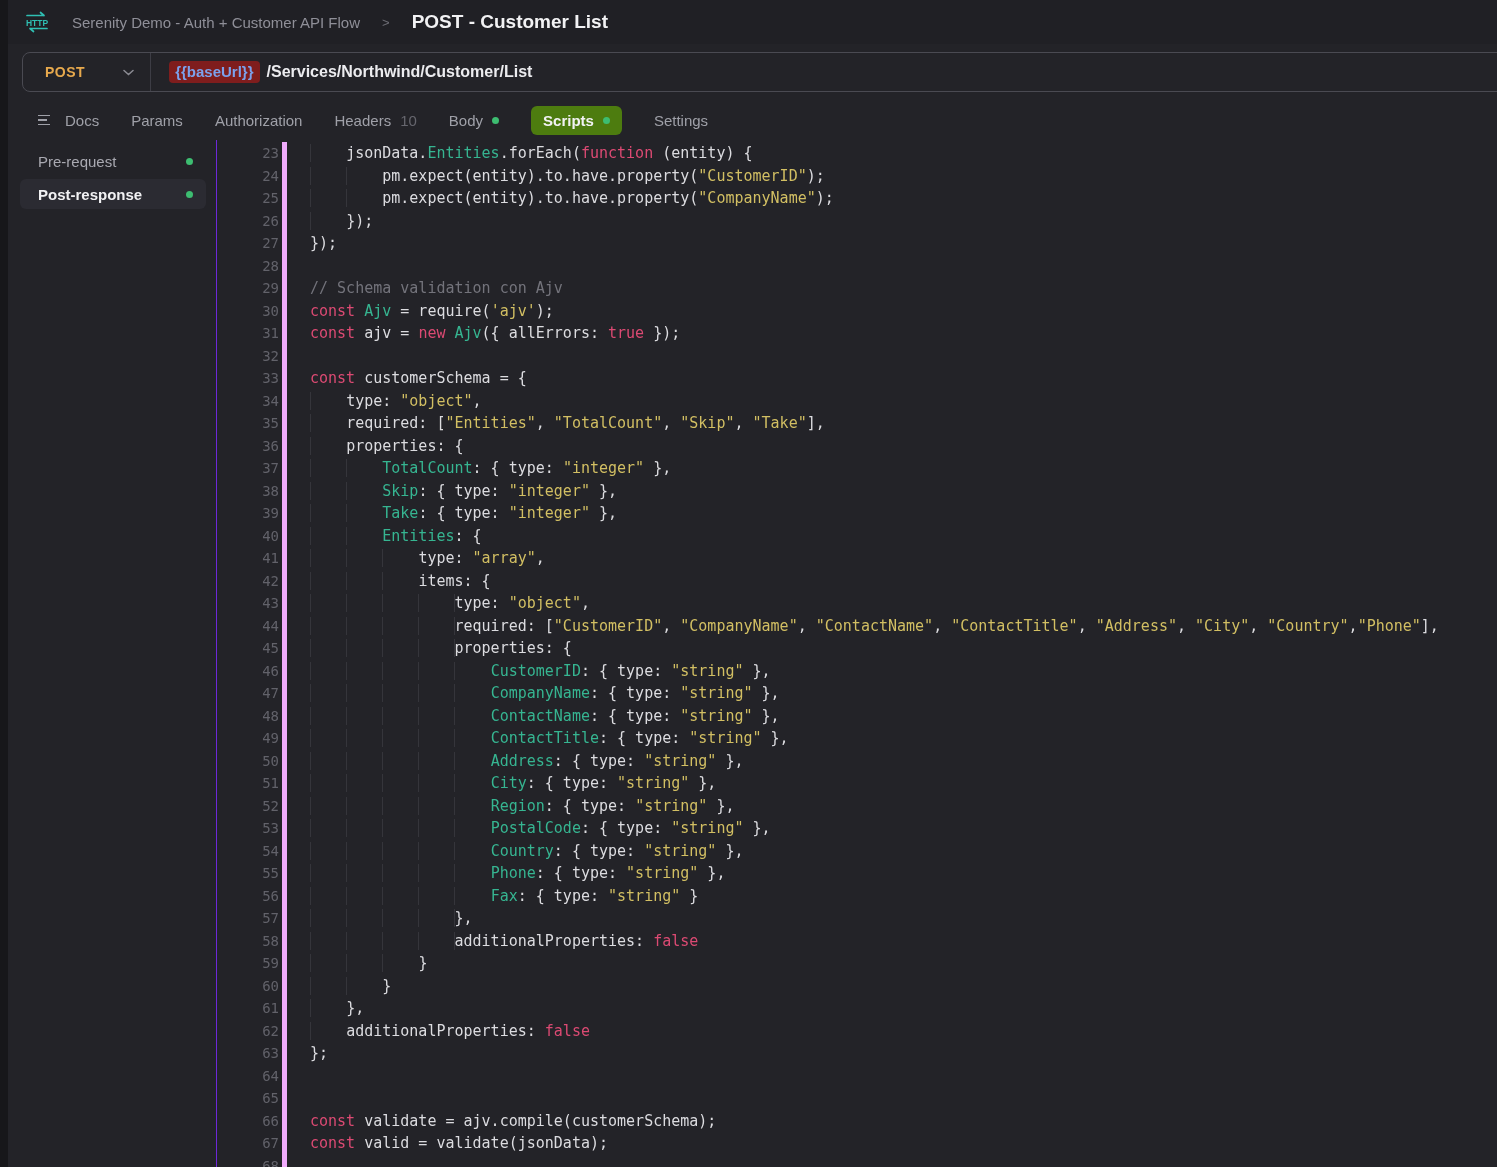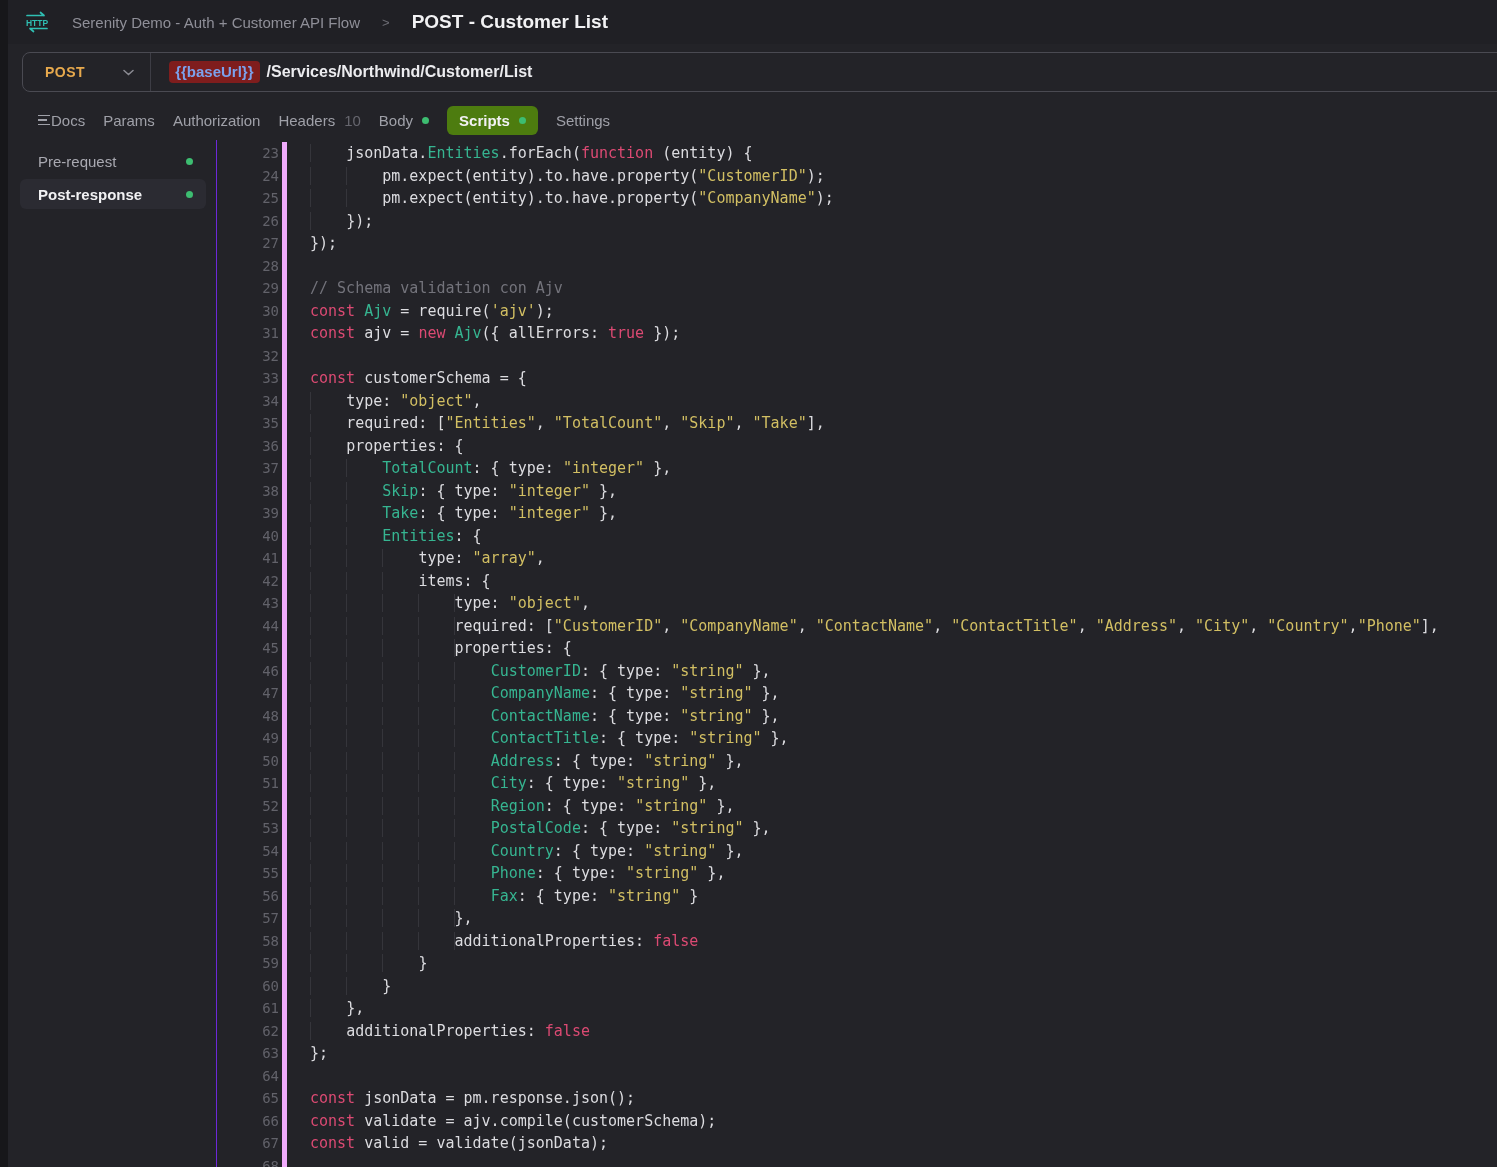--- a/index.html
+++ b/index.html
@@ -40,21 +40,21 @@
   .url-field { display:flex; align-items:center; gap:7px; padding-left:18px; flex:1; min-width:0; }
   .var-chip {
     background:#7f1d1d; color:#7ba1ec; font-size:15px; font-weight:600;
     padding:2px 6px 3px; border-radius:4px; white-space:nowrap;
   }
   .url-path { color:#ececef; font-size:16px; font-weight:600; white-space:nowrap; }
 
   
   .tabs {
     height:40px; flex:none; display:flex; align-items:center;
-    gap:18px; padding-left:30px; font-size:15px; color:#9fa0a8;
+    gap:32px; padding-left:30px; font-size:15px; color:#9fa0a8;
   }
   .tab { display:flex; align-items:center; gap:9px; cursor:pointer; white-space:nowrap; }
   .tab .count { color:#66666e; }
   .dot { width:7px; height:7px; border-radius:50%; background:#3dbd71; flex:none; }
   .tab.active {
     background:#4d7c0f; color:#f2f2f4; font-weight:600;
     padding:6px 12px; border-radius:6px;
   }
   .docs-icon { display:flex; flex-direction:column; gap:3px; margin-right:-17px; }
   .docs-icon i { display:block; height:1.5px; background:#9fa0a8; }
@@ -215,21 +215,21 @@
           <div class="crow"><span class="gut">55</span><span class="ct"><span class="tk-i">                    </span><span class="tk-t">Phone</span><span class="tk-d">: { type: </span><span class="tk-s">"string"</span><span class="tk-d"> },</span></span></div>
           <div class="crow"><span class="gut">56</span><span class="ct"><span class="tk-i">                    </span><span class="tk-t">Fax</span><span class="tk-d">: { type: </span><span class="tk-s">"string"</span><span class="tk-d"> }</span></span></div>
           <div class="crow"><span class="gut">57</span><span class="ct"><span class="tk-i">                </span><span class="tk-d">},</span></span></div>
           <div class="crow"><span class="gut">58</span><span class="ct"><span class="tk-i">                </span><span class="tk-d">additionalProperties: </span><span class="tk-k">false</span></span></div>
           <div class="crow"><span class="gut">59</span><span class="ct"><span class="tk-i">            </span><span class="tk-d">}</span></span></div>
           <div class="crow"><span class="gut">60</span><span class="ct"><span class="tk-i">        </span><span class="tk-d">}</span></span></div>
           <div class="crow"><span class="gut">61</span><span class="ct"><span class="tk-i">    </span><span class="tk-d">},</span></span></div>
           <div class="crow"><span class="gut">62</span><span class="ct"><span class="tk-i">    </span><span class="tk-d">additionalProperties: </span><span class="tk-k">false</span></span></div>
           <div class="crow"><span class="gut">63</span><span class="ct"><span class="tk-d">};</span></span></div>
           <div class="crow"><span class="gut">64</span><span class="ct"></span></div>
-          <div class="crow"><span class="gut">65</span><span class="ct"><span class="tk-k">const</span><span class="tk-d"> jsonData = pm.response.json();</span></span></div>
+          <div class="crow"><span class="gut">65</span></div>
           <div class="crow"><span class="gut">66</span><span class="ct"><span class="tk-k">const</span><span class="tk-d"> validate = ajv.compile(customerSchema);</span></span></div>
           <div class="crow"><span class="gut">67</span><span class="ct"><span class="tk-k">const</span><span class="tk-d"> valid = validate(jsonData);</span></span></div>
           <div class="crow"><span class="gut">68</span><span class="ct"></span></div>
         </div>
     </div>
 
   </div>
 </div>
 
 </body></html>

